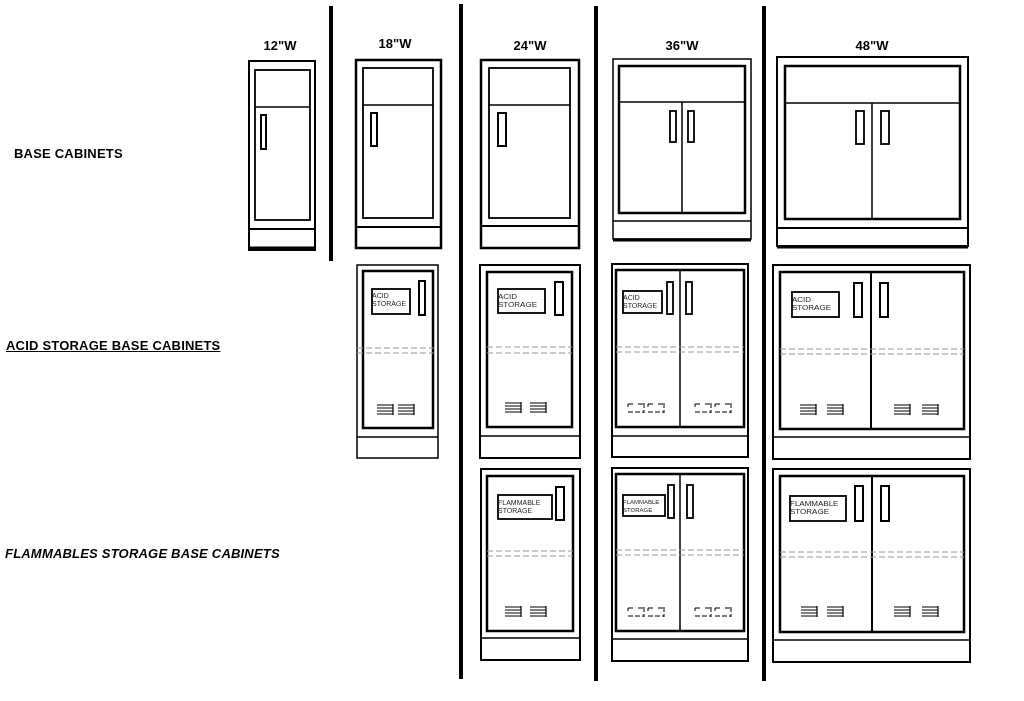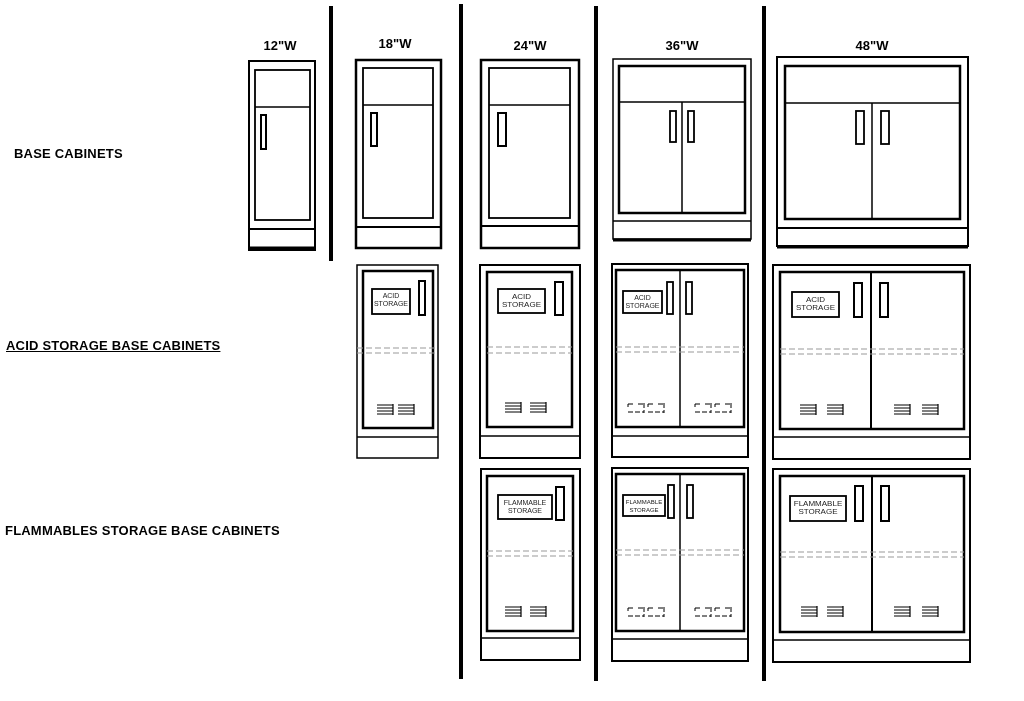--- a/index.html
+++ b/index.html
@@ -1,28 +1,28 @@
 <!DOCTYPE html>
 <html><head>
 <meta charset="utf-8">
 <style>
   html, body { margin:0; padding:0; background:#ffffff; }
   body { width:1024px; height:701px; position:relative; overflow:hidden;
          font-family:"Liberation Sans", sans-serif; }
   .row-label { position:absolute; font-weight:bold; font-size:13px; color:#000; letter-spacing:0.2px; white-space:nowrap; }
   .col-label { position:absolute; font-weight:bold; font-size:13px; color:#000; text-align:center; white-space:nowrap; }
   .divider { position:absolute; width:4px; background:#000; }
-  .tag { position:absolute; font-size:7px; line-height:8px; text-align:center; color:#222; }
+  .tag { position:absolute; font-size:7px; line-height:8px; color:#222; }
 </style>
 </head>
 <body>
 
 <div class="row-label" style="left:14px;top:146px;">BASE CABINETS</div>
 <div class="row-label" style="left:6px;top:338px;text-decoration:underline;">ACID STORAGE BASE CABINETS</div>
-<div class="row-label" style="left:5px;top:523px;">FLAMMABLES STORAGE BASE CABINETS</div>
+<div class="row-label" style="left:5px;top:546px;font-style:italic;">FLAMMABLES STORAGE BASE CABINETS</div>
 
 <div class="col-label" style="left:250px;top:38px;width:60px;">12"W</div>
 <div class="col-label" style="left:365px;top:36px;width:60px;">18"W</div>
 <div class="col-label" style="left:500px;top:38px;width:60px;">24"W</div>
 <div class="col-label" style="left:652px;top:38px;width:60px;">36"W</div>
 <div class="col-label" style="left:842px;top:38px;width:60px;">48"W</div>
 
 <div class="divider" style="left:329px;top:6px;height:255px;"></div>
 <div class="divider" style="left:459px;top:4px;height:675px;"></div>
 <div class="divider" style="left:594px;top:6px;height:675px;"></div>

